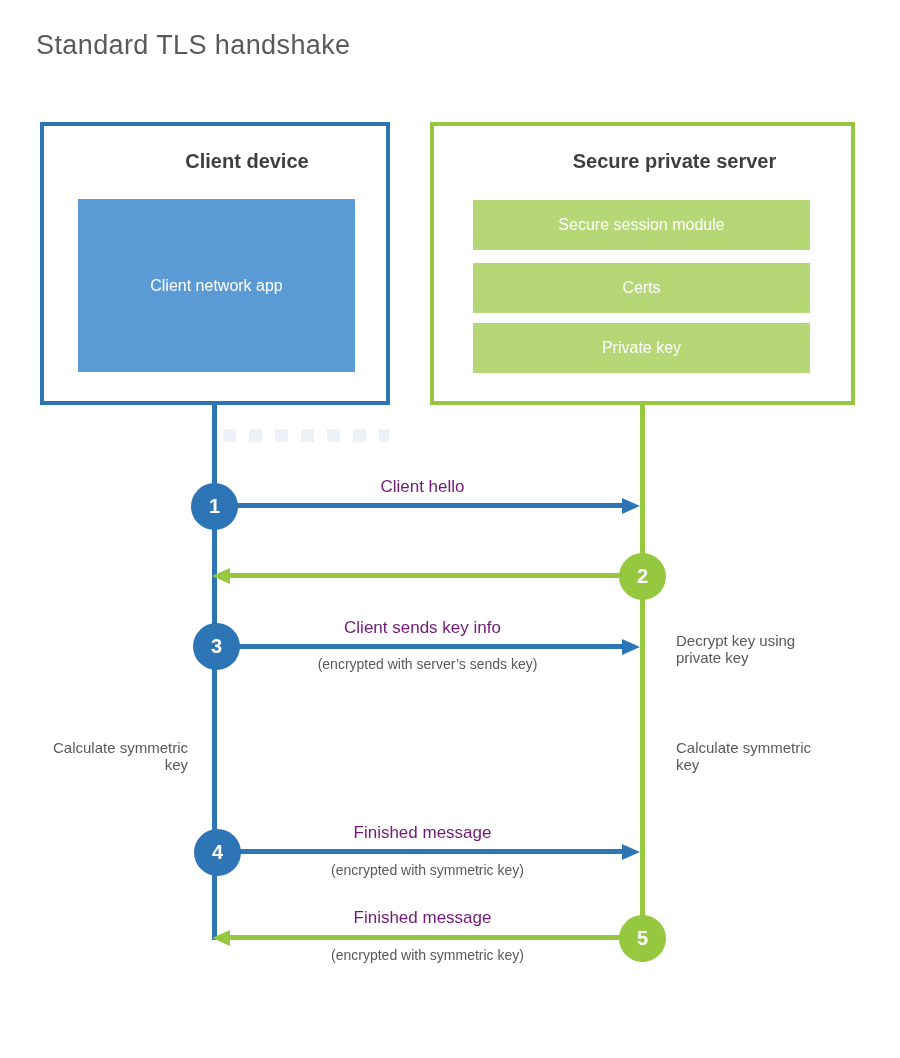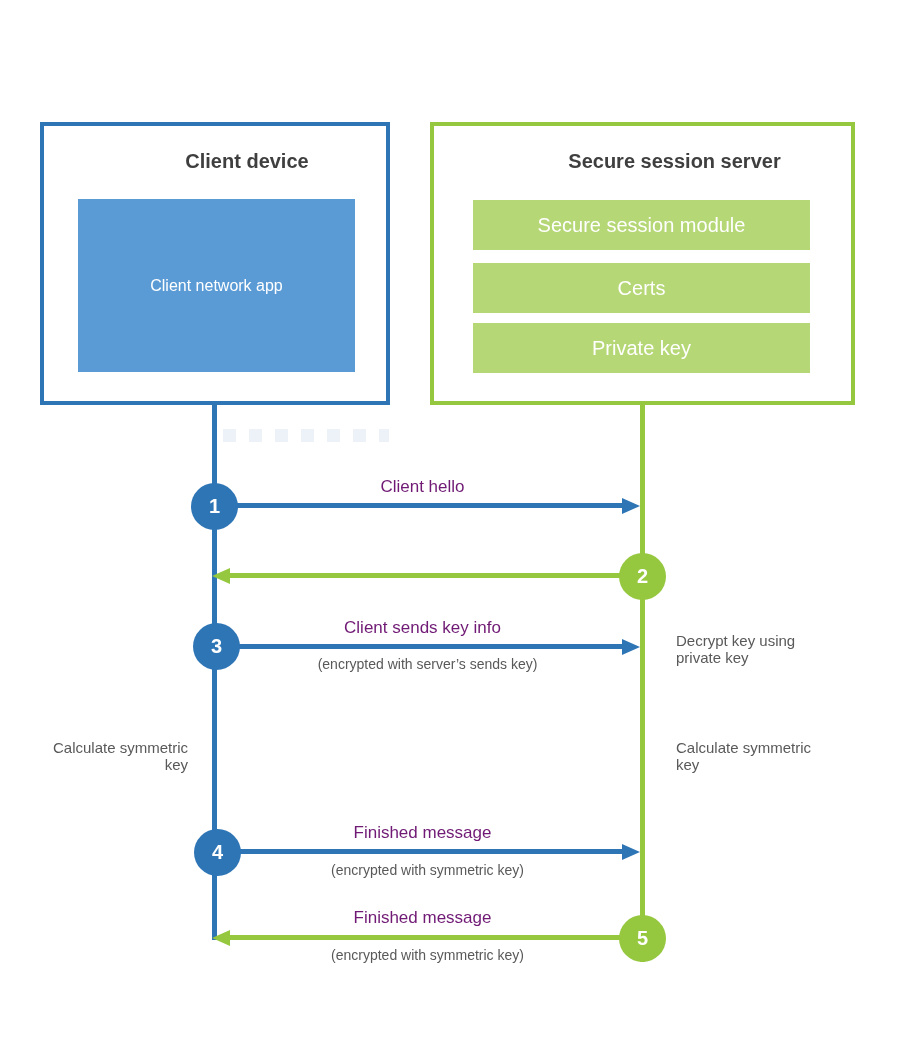--- a/index.html
+++ b/index.html
@@ -21,21 +21,21 @@
   }
   .app-box{
     position:absolute;left:78px;top:199px;width:277px;height:173px;background:#5b9bd5;
     display:flex;align-items:center;justify-content:center;
   }
   .app-box span{
     display:block;width:200px;text-align:center;color:#ffffff;font-size:16px;line-height:29px;
   }
   .module-bar{
     position:absolute;left:473px;width:337px;height:50px;background:#b5d775;
-    color:#ffffff;font-size:20px;text-align:center;line-height:50px;
+    color:#ffffff;font-size:16px;text-align:center;line-height:50px;
   }
   .bar-1{top:200px;} .bar-2{top:263px;} .bar-3{top:323px;}
   
   .vline{position:absolute;width:5px;top:405px;}
   .vline-client{left:212px;height:535px;background:#2e75b6;}
   .vline-server{left:640px;height:557px;background:#96c83f;}
   .ghost-dashes{
     position:absolute;left:223px;top:429px;width:166px;height:13px;
     background:repeating-linear-gradient(90deg,#edf2f8 0 13px,transparent 13px 26px);
   }
@@ -70,30 +70,31 @@
   .annotation{position:absolute;font-size:15px;color:#595959;line-height:17px;}
   .ann-decrypt{left:676px;top:632px;width:145px;text-align:left;}
   .ann-calc-left{left:48px;top:739px;width:140px;text-align:right;}
   .ann-calc-right{left:676px;top:739px;width:140px;text-align:left;}
 </style>
 </head>
 <body>
 
 <div class="canvas">
 
+  <div class="page-title">Standard TLS handshake</div>
 
   <div class="entity-box client-box">
     <div class="entity-title">Client device</div>
   </div>
   <div class="app-box">
     <span>Client network app</span>
   </div>
 
   <div class="entity-box server-box">
-    <div class="entity-title">Secure session server</div>
+    <div class="entity-title">Secure private server</div>
   </div>
   <div class="module-bar bar-1">Secure session module</div>
   <div class="module-bar bar-2">Certs</div>
   <div class="module-bar bar-3">Private key</div>
 
   <div class="vline vline-client"></div>
   <div class="vline vline-server"></div>
   <div class="ghost-dashes"></div>
 
   <div class="msg-label s1-label">Client hello</div>

